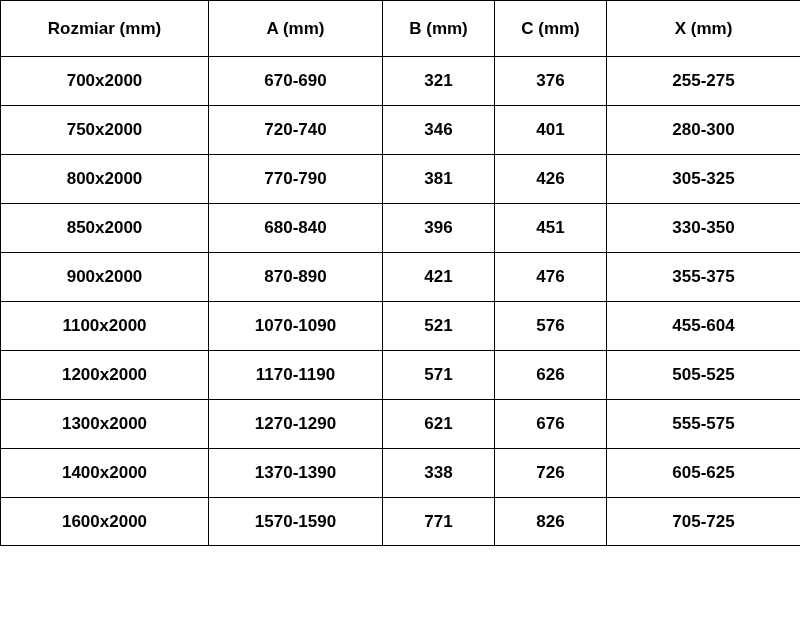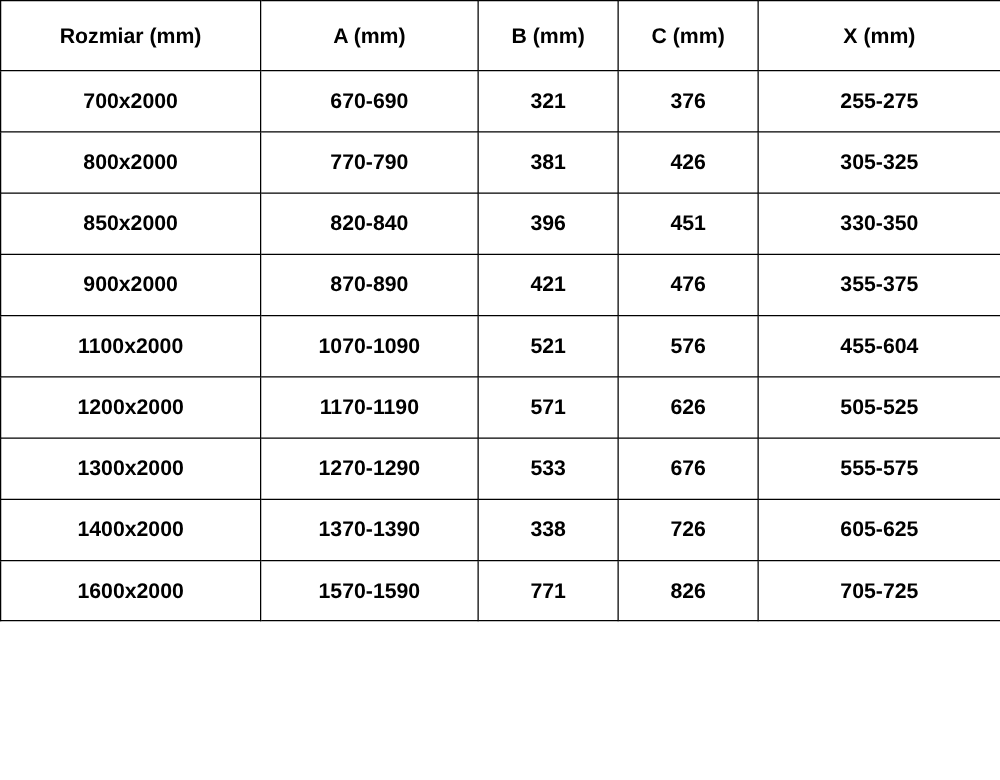--- a/index.html
+++ b/index.html
@@ -76,29 +76,36 @@
     </thead>
     <tbody>
       <tr>
         <td>700x2000</td>
         <td>670-690</td>
         <td>321</td>
         <td>376</td>
         <td>255-275</td>
       </tr>
       <tr>
+        <td>750x2000</td>
+        <td>720-740</td>
+        <td>346</td>
+        <td>401</td>
+        <td>280-300</td>
+      </tr>
+      <tr>
         <td>800x2000</td>
         <td>770-790</td>
         <td>381</td>
         <td>426</td>
         <td>305-325</td>
       </tr>
       <tr>
         <td>850x2000</td>
-        <td>820-840</td>
+        <td>680-840</td>
         <td>396</td>
         <td>451</td>
         <td>330-350</td>
       </tr>
       <tr>
         <td>900x2000</td>
         <td>870-890</td>
         <td>421</td>
         <td>476</td>
         <td>355-375</td>
@@ -113,21 +120,21 @@
       <tr>
         <td>1200x2000</td>
         <td>1170-1190</td>
         <td>571</td>
         <td>626</td>
         <td>505-525</td>
       </tr>
       <tr>
         <td>1300x2000</td>
         <td>1270-1290</td>
-        <td>533</td>
+        <td>621</td>
         <td>676</td>
         <td>555-575</td>
       </tr>
       <tr>
         <td>1400x2000</td>
         <td>1370-1390</td>
         <td>338</td>
         <td>726</td>
         <td>605-625</td>
       </tr>

